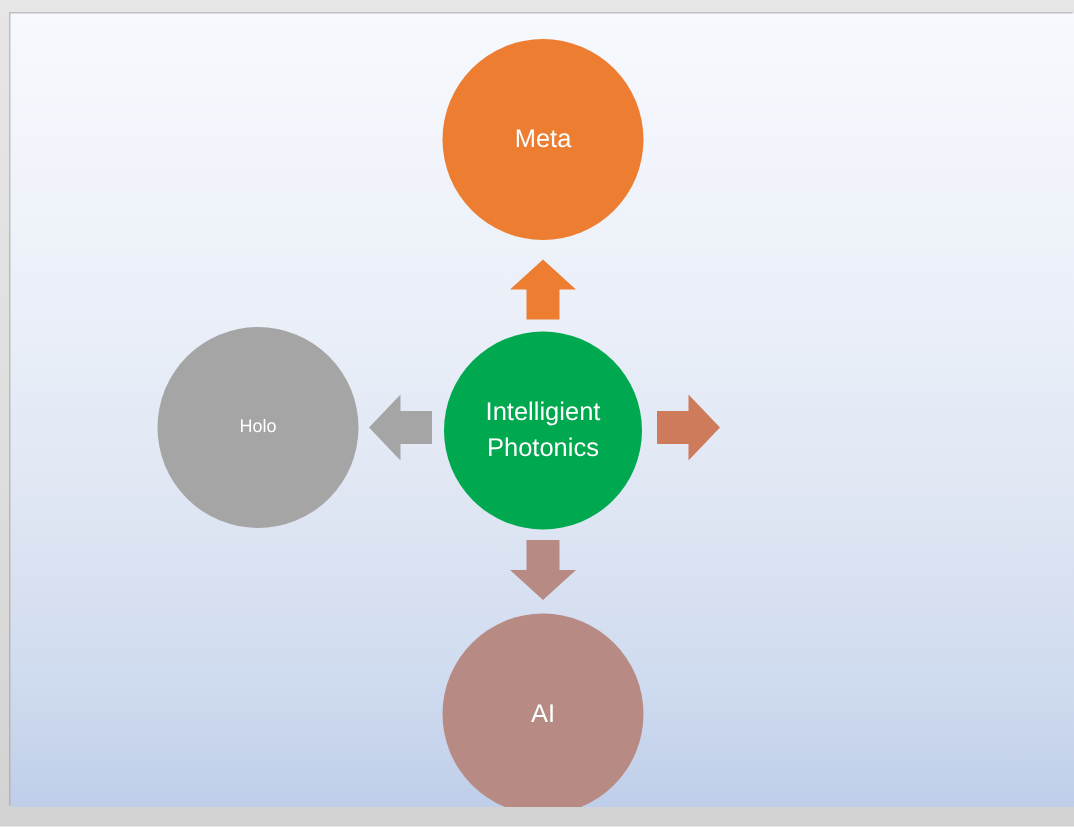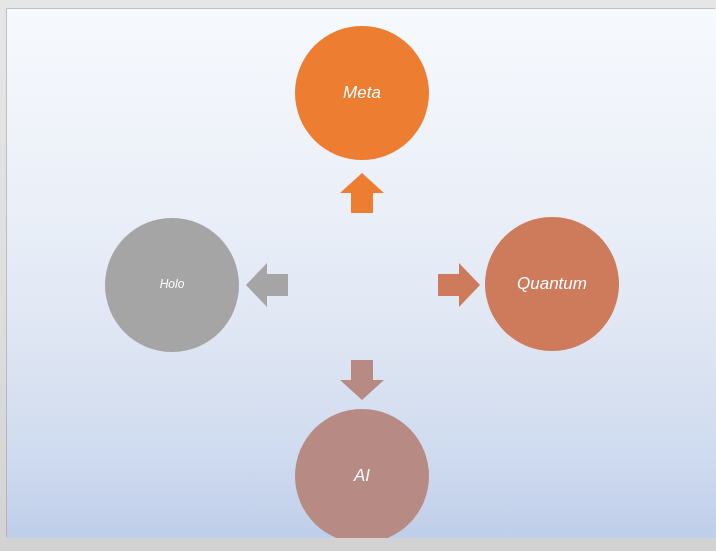--- a/index.html
+++ b/index.html
@@ -32,21 +32,20 @@
     height: 529px;
     background: linear-gradient(180deg,
         #f6f9fd 0%,
         #f1f4fa 18%,
         #eaeff8 38%,
         #dfe6f3 62%,
         #cfdbef 84%,
         #bfcee9 100%);
     box-shadow: -1px -1px 0 rgba(120,120,120,0.35);
     overflow: hidden;
-    font-style: italic;
   }
 
   
   .node-circle {
     position: absolute;
     border-radius: 50%;
     display: flex;
     align-items: center;
     justify-content: center;
     text-align: center;
@@ -118,30 +117,31 @@
     <div class="node-circle" id="circle-holo" style="background: rgb(165, 165, 165);">
       <span class="node-label">Holo</span>
     </div>
 
     <div class="block-arrow" id="arrow-left">
       <svg viewBox="0 0 44 46" width="44" height="46" aria-hidden="true">
         <polygon points="1,23 22,1 22,12 43,12 43,34 22,34 22,45" fill="#A5A5A5"></polygon>
       </svg>
     </div>
 
+    <div class="node-circle" id="circle-center" style="background: rgb(0, 169, 79);">
+      <span class="node-label">Intelligient
+Photonics</span>
+    </div>
 
     <div class="block-arrow" id="arrow-right">
       <svg viewBox="0 0 44 46" width="44" height="46" aria-hidden="true">
         <polygon points="43,23 22,1 22,12 1,12 1,34 22,34 22,45" fill="#CE7B5C"></polygon>
       </svg>
     </div>
 
-    <div class="node-circle" id="circle-quantum" style="background: rgb(206, 123, 92);">
-      <span class="node-label">Quantum</span>
-    </div>
 
     <div class="block-arrow" id="arrow-down">
       <svg viewBox="0 0 46 42" width="46" height="42" aria-hidden="true">
         <polygon points="23,41 45,21 34,21 34,1 12,1 12,21 1,21" fill="#B78B84"></polygon>
       </svg>
     </div>
 
     <div class="node-circle" id="circle-ai" style="background: rgb(183, 139, 132);">
       <span class="node-label">AI</span>
     </div>

